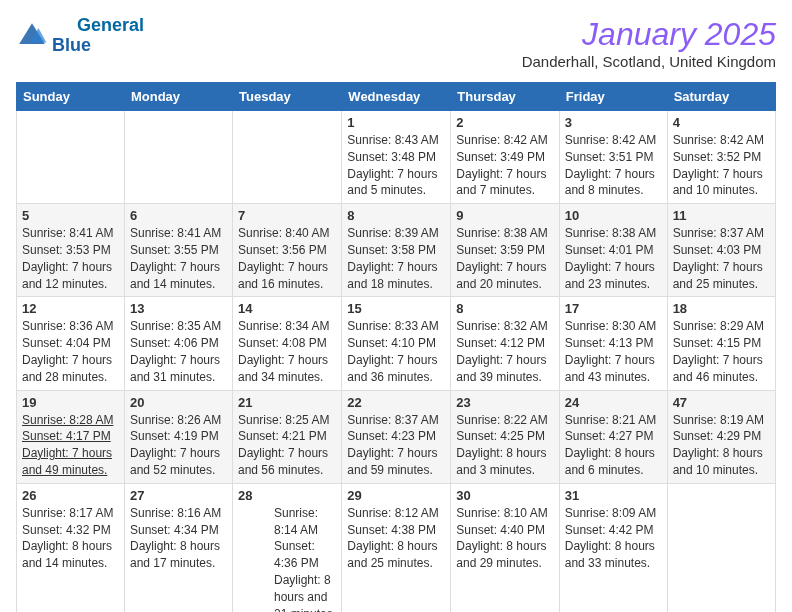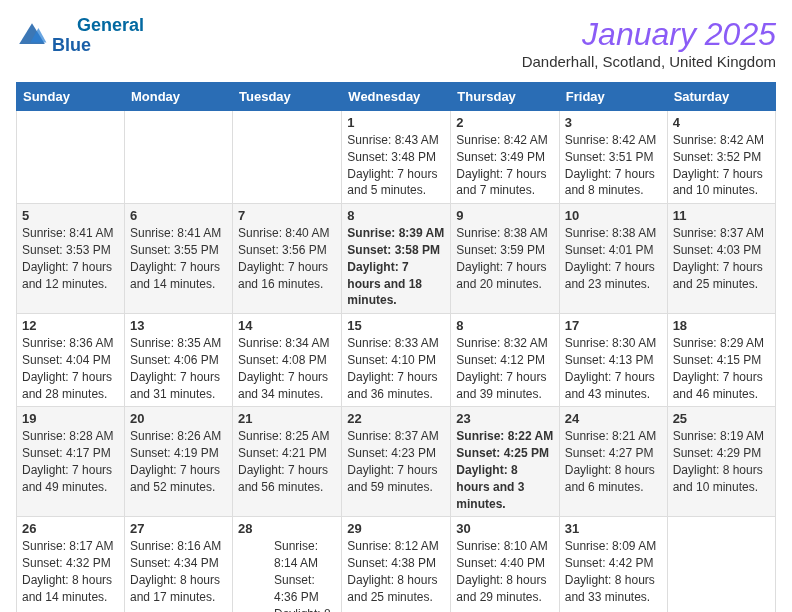--- a/index.html
+++ b/index.html
@@ -162,21 +162,21 @@
 Daylight: 7 hours and 14 minutes.</div>
         </td>
         <td>
           <span class="day-number">7</span>
           <div class="day-info" style="white-space: pre-line;">Sunrise: 8:40 AM
 Sunset: 3:56 PM
 Daylight: 7 hours and 16 minutes.</div>
         </td>
         <td>
           <span class="day-number">8</span>
-          <div class="day-info" style="white-space: pre-line; font-weight: bold;">Sunrise: 8:39 AM
+          <div class="day-info" style="white-space: pre-line;">Sunrise: 8:39 AM
 Sunset: 3:58 PM
 Daylight: 7 hours and 18 minutes.</div>
         </td>
         <td>
           <span class="day-number">9</span>
           <div class="day-info" style="white-space: pre-line;">Sunrise: 8:38 AM
 Sunset: 3:59 PM
 Daylight: 7 hours and 20 minutes.</div>
         </td>
         <td>
@@ -232,21 +232,21 @@
         <td>
           <span class="day-number">18</span>
           <div class="day-info" style="white-space: pre-line;">Sunrise: 8:29 AM
 Sunset: 4:15 PM
 Daylight: 7 hours and 46 minutes.</div>
         </td>
       </tr>
       <tr>
         <td>
           <span class="day-number">19</span>
-          <div class="day-info" style="white-space: pre-line;">Sunrise: 8:28 AM
+          <div class="day-info" style="white-space: pre-line; text-decoration: underline;">Sunrise: 8:28 AM
 Sunset: 4:17 PM
 Daylight: 7 hours and 49 minutes.</div>
         </td>
         <td>
           <span class="day-number">20</span>
           <div class="day-info" style="white-space: pre-line;">Sunrise: 8:26 AM
 Sunset: 4:19 PM
 Daylight: 7 hours and 52 minutes.</div>
         </td>
         <td>
@@ -256,32 +256,32 @@
 Daylight: 7 hours and 56 minutes.</div>
         </td>
         <td>
           <span class="day-number">22</span>
           <div class="day-info" style="white-space: pre-line;">Sunrise: 8:37 AM
 Sunset: 4:23 PM
 Daylight: 7 hours and 59 minutes.</div>
         </td>
         <td>
           <span class="day-number">23</span>
-          <div class="day-info" style="white-space: pre-line; font-weight: bold;">Sunrise: 8:22 AM
+          <div class="day-info" style="white-space: pre-line;">Sunrise: 8:22 AM
 Sunset: 4:25 PM
 Daylight: 8 hours and 3 minutes.</div>
         </td>
         <td>
           <span class="day-number">24</span>
           <div class="day-info" style="white-space: pre-line;">Sunrise: 8:21 AM
 Sunset: 4:27 PM
 Daylight: 8 hours and 6 minutes.</div>
         </td>
         <td>
-          <span class="day-number">25</span>
+          <span class="day-number">47</span>
           <div class="day-info" style="white-space: pre-line;">Sunrise: 8:19 AM
 Sunset: 4:29 PM
 Daylight: 8 hours and 10 minutes.</div>
         </td>
       </tr>
       <tr>
         <td>
           <span class="day-number">26</span>
           <div class="day-info" style="white-space: pre-line;">Sunrise: 8:17 AM
 Sunset: 4:32 PM

